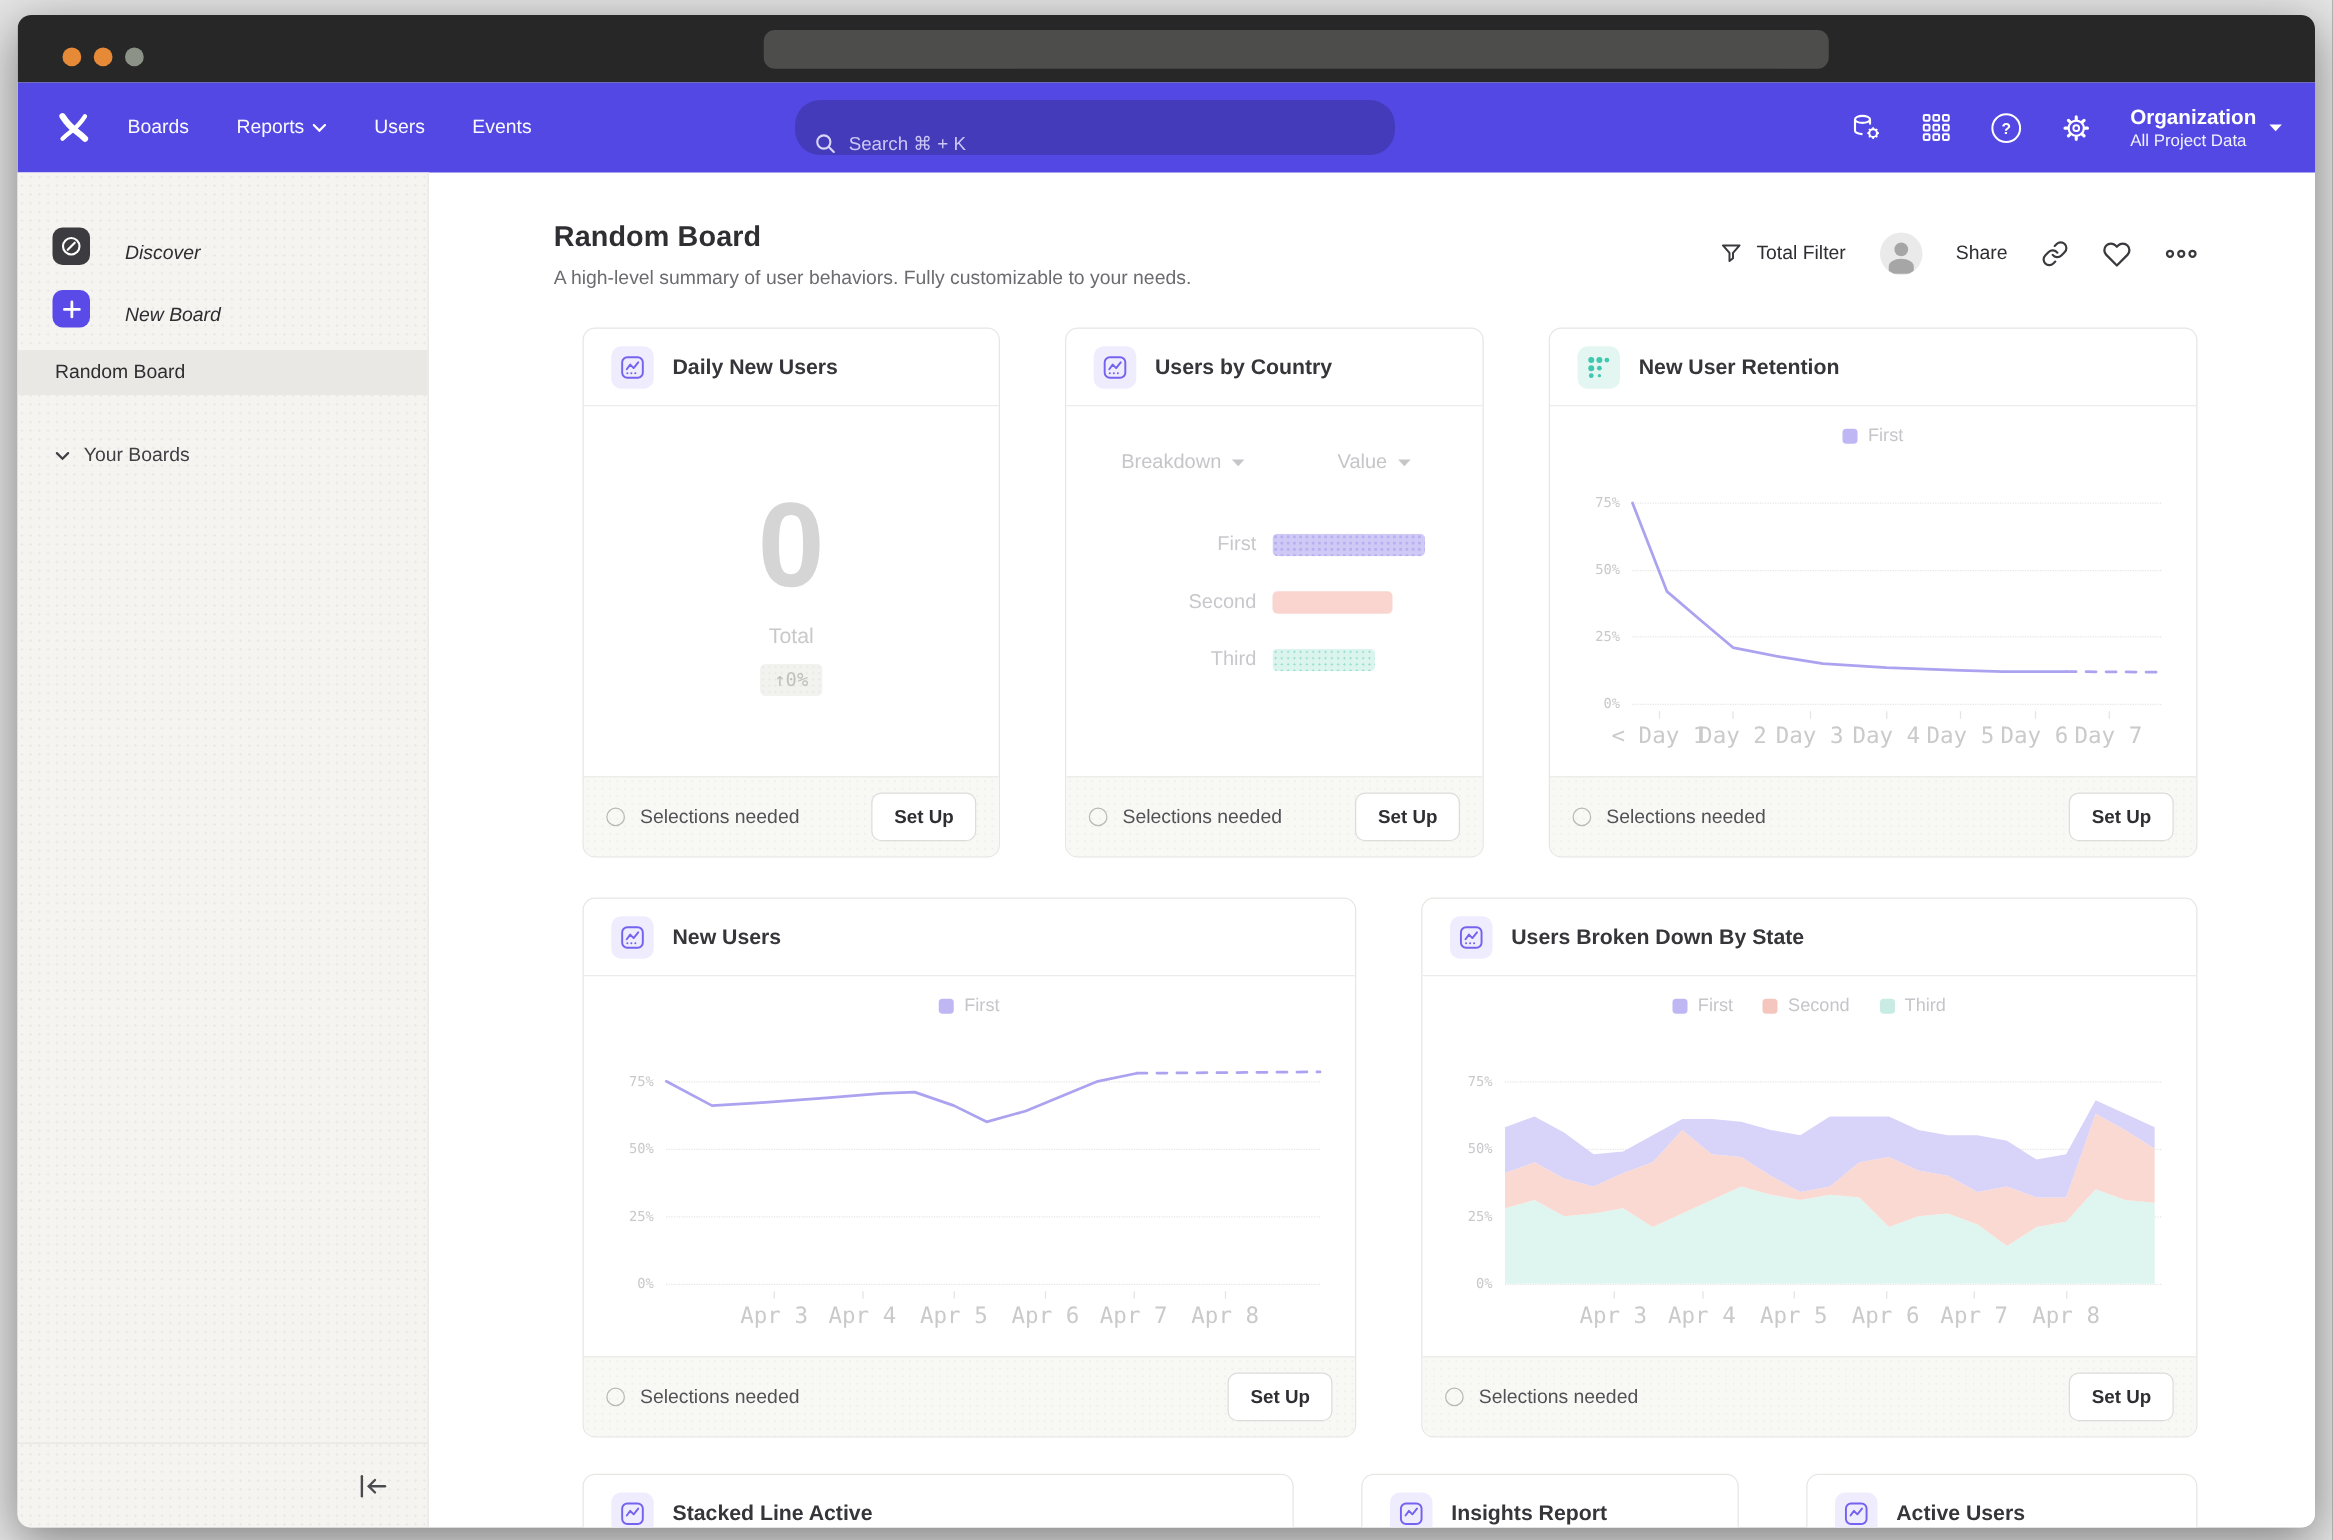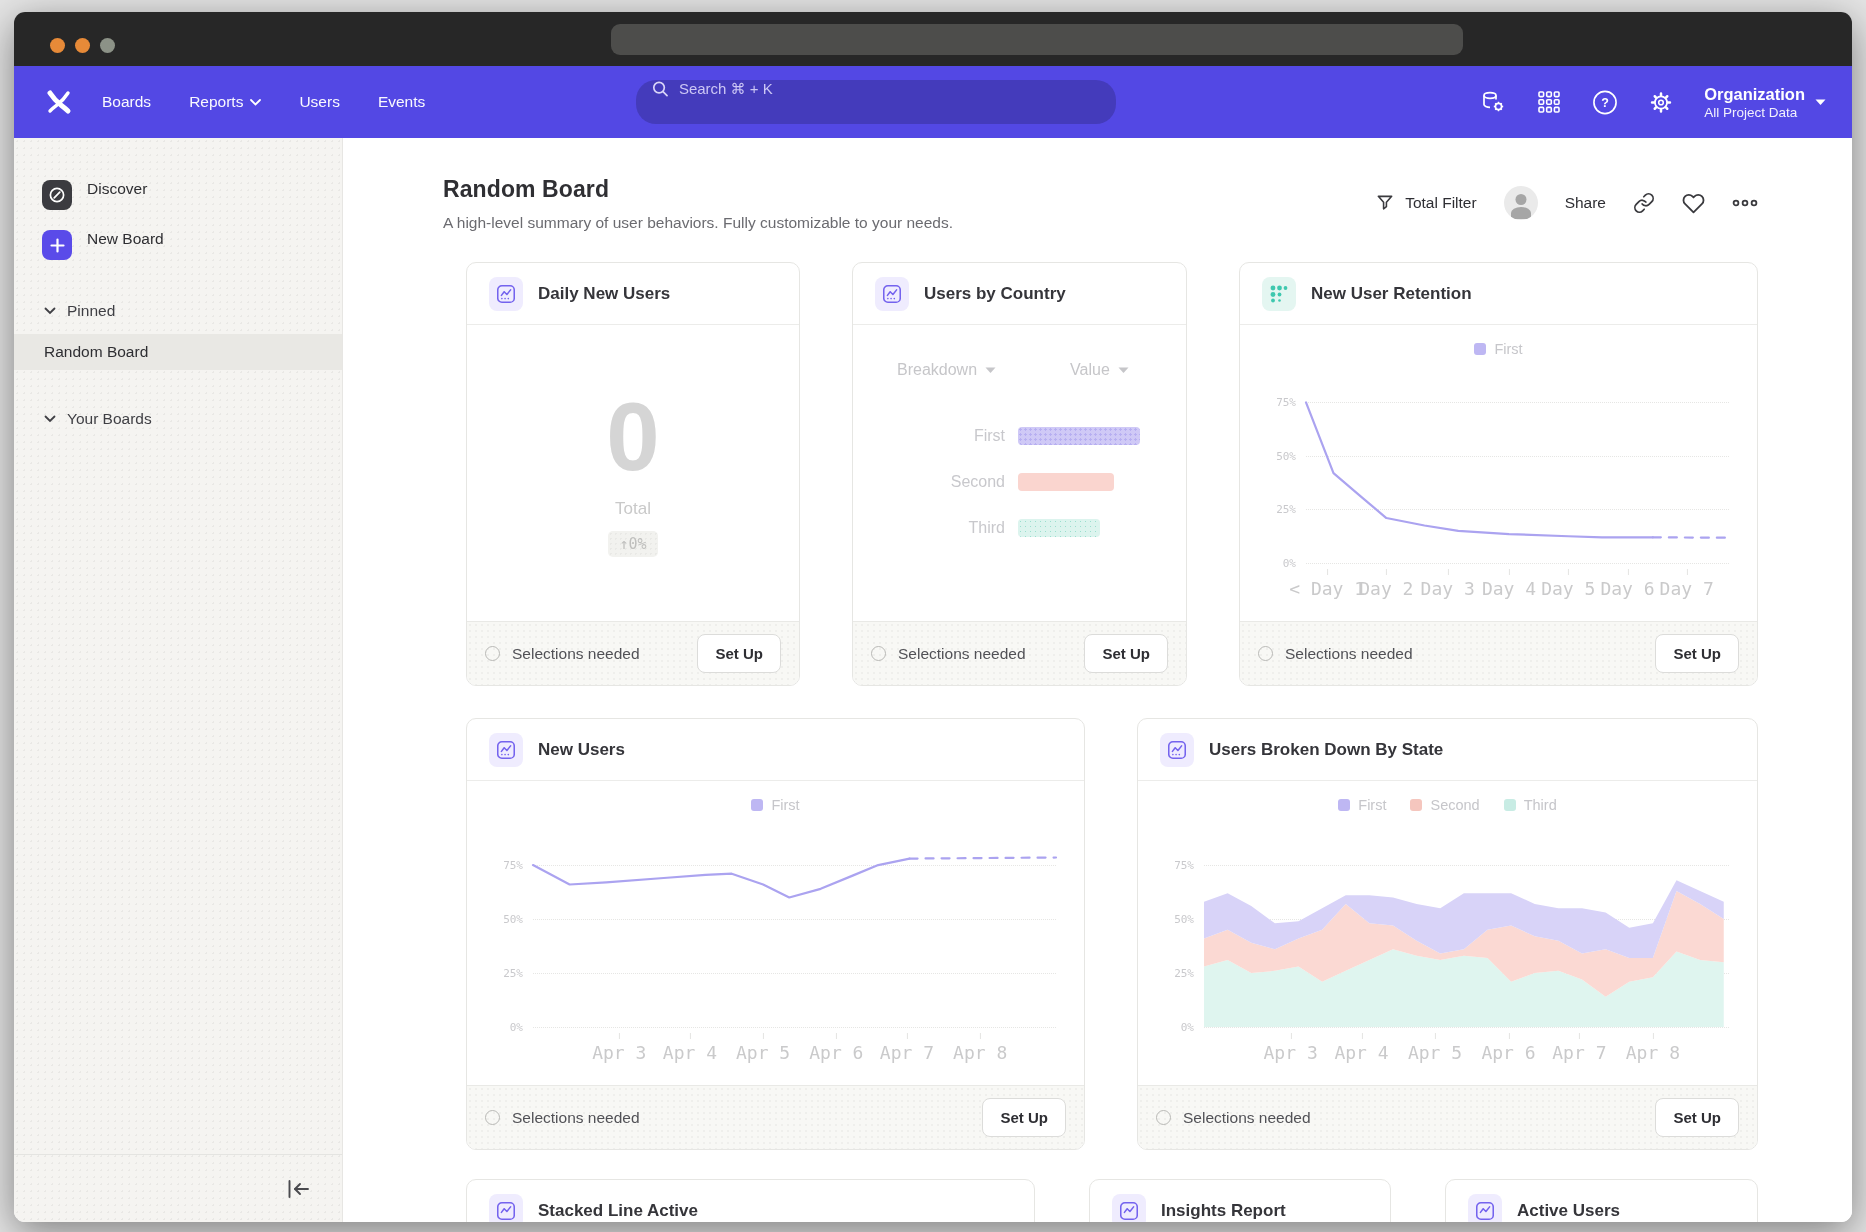--- a/index.html
+++ b/index.html
@@ -19,39 +19,39 @@
   .addressbar { position:absolute; left:597px; top:12px; width:852px; height:31px;
                 border-radius:9px; background:#4D4D4B; }
 
   
   .navbar { position:relative; height:72px; background:#5348E4; flex:0 0 auto;
             display:flex; align-items:center; padding:0 28px; color:#fff; }
   .nav-logo { width:34px; height:34px; display:flex; align-items:center; justify-content:center; margin-right:26px; }
   .nav-items { display:flex; align-items:center; gap:38px; }
   .nav-item { font-size:15.5px; font-weight:500; color:rgba(255,255,255,.97); display:flex; align-items:center; gap:7px; cursor:default; }
   .nav-search { position:absolute; left:622px; top:14px; width:480px; height:44px;
-                background:rgba(0,0,0,.18); border-radius:20px; display:flex; align-items:flex-start; padding:0 16px; gap:10px; }
+                background:rgba(0,0,0,.18); border-radius:20px; display:flex; align-items:flex-end; padding:0 16px; gap:10px; }
   .nav-search input { background:transparent; border:none; outline:none; color:#fff; font-size:15px; width:100%;
                       font-family:"Liberation Sans","DejaVu Sans",sans-serif; }
   .nav-search input::placeholder { color:#CCC7F5; opacity:1; }
   .nav-right { position:absolute; right:26px; top:0; height:72px; display:flex; align-items:center; gap:30px; }
   .nav-ic { width:26px; height:26px; display:flex; align-items:center; justify-content:center; }
   .org { display:flex; align-items:center; gap:10px; }
   .org-text { text-align:left; }
   .org-name { font-size:16.5px; font-weight:700; line-height:1.25; }
   .org-scope { font-size:13.5px; font-weight:400; color:rgba(255,255,255,.92); }
 
   
   .content { flex:1; display:flex; min-height:0; }
 
   
   .sidebar { position:relative; width:329px; flex:0 0 auto; background:#F5F4F1;
              background-image:radial-gradient(rgba(0,0,0,.05) 1px,transparent 1px); background-size:7px 7px;
              border-right:1px solid #E7E6E3; padding-top:42px; }
-  .side-item { display:flex; align-items:flex-start; gap:15px; padding:0 28px; height:32px; margin-bottom:18px; cursor:default; }
+  .side-item { display:flex; align-items:flex-end; gap:28px; padding:0 28px; height:32px; margin-bottom:18px; cursor:default;font-style:italic; }
   .side-chip { width:30px; height:30px; border-radius:8px; display:flex; align-items:center; justify-content:center; flex:0 0 auto; }
   .chip-dark { background:#3B3B40; }
   .chip-purple { background:#5A4BE9; }
   .side-label { font-size:15.5px; color:#2E2E32; font-weight:500; }
   .side-section { display:flex; align-items:center; gap:11px; padding:0 30px; height:30px; margin-top:34px; color:#3F3F44; font-size:15.5px; font-weight:500; }
   .side-row { height:36px; display:flex; align-items:center; padding:0 30px; font-size:15.5px; color:#2E2E32; margin-top:8px; }
   .side-row.selected { background:#E9E8E4; }
   .side-foot { position:absolute; left:0; right:0; bottom:0; height:68px; border-top:1px solid #E4E4E1;
                display:flex; align-items:center; justify-content:flex-end; padding-right:32px; }
 
@@ -231,26 +231,20 @@
         </div>
         <div class="side-item">
           <span class="side-chip chip-purple">
             <svg width="15" height="15" viewBox="0 0 15 15">
                 <path d="M7.5 1.5v12M1.5 7.5h12" stroke="#fff" stroke-width="2.2" stroke-linecap="round"></path>
               </svg>
           </span>
           <span class="side-label">New Board</span>
         </div>
 
-        <div class="side-section">
-          <svg width="12" height="8" viewBox="0 0 12 8">
-              <path d="M1.5 1.5L6 6l4.5-4.5" stroke="#3F3F44" stroke-width="1.8" fill="none" stroke-linecap="round"></path>
-            </svg>
-          <span>Pinned</span>
-        </div>
         <div class="side-row selected">
           <span>Random Board</span>
         </div>
 
         <div class="side-section">
           <svg width="12" height="8" viewBox="0 0 12 8">
               <path d="M1.5 1.5L6 6l4.5-4.5" stroke="#3F3F44" stroke-width="1.8" fill="none" stroke-linecap="round"></path>
             </svg>
           <span>Your Boards</span>
         </div>

